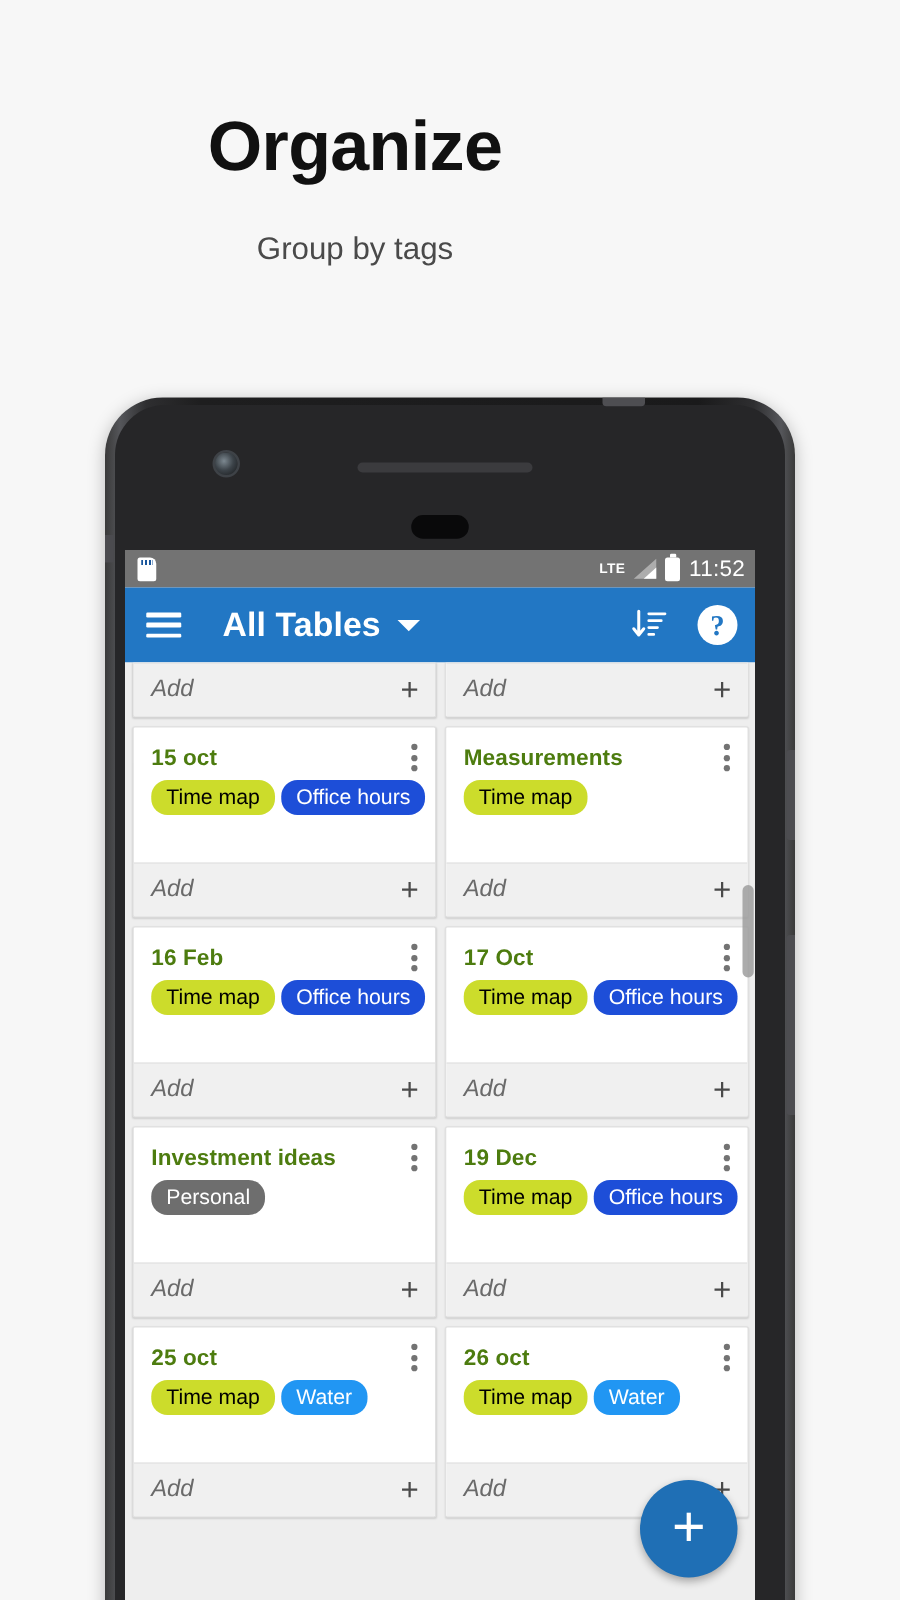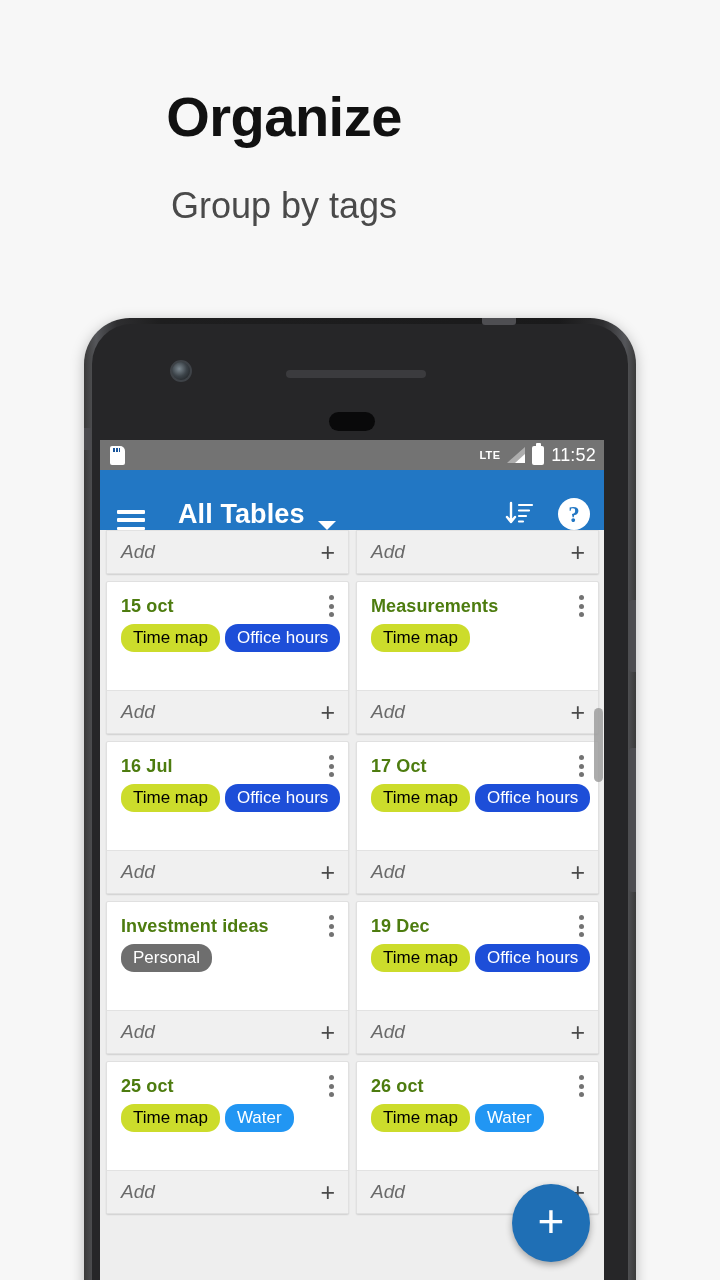--- a/index.html
+++ b/index.html
@@ -24,21 +24,21 @@
   }
   .promo-title {
     font-size: 56px;
     font-weight: bold;
     color: #111111;
     letter-spacing: -0.5px;
     line-height: 1.05;
   }
   .promo-sub {
     margin-top: 38px;
-    font-size: 36px;
+    font-size: 25px;
     color: #4a4a4a;
     font-weight: normal;
   }
 
   
   .phone {
     position: absolute;
     left: 84px;
     top: 318px;
     width: 552px;
@@ -183,21 +183,21 @@
     border-radius: 1px 1px 0 0;
   }
 
   .sb-clock { font-size: 18px; font-weight: normal; letter-spacing: 0.2px; }
 
   
   .appbar {
     height: 60px;
     background: #2277c4;
     display: flex;
-    align-items: flex-end;
+    align-items: center;
     padding: 0 14px 0 17px;
   }
   .hamburger {
     width: 28px; height: 20px;
     display: flex; flex-direction: column; justify-content: space-between;
     cursor: pointer;
   }
   .hamburger span {
     display: block; height: 3.5px; background: #ffffff; border-radius: 1px;
   }
@@ -419,21 +419,21 @@
               </div>
             </div>
             <div class="card-add">
               <span class="lbl">Add</span>
               <span class="plus">+</span>
             </div>
           </div>
 
           <div class="card">
             <div class="card-body">
-              <div class="card-title">16 Jul</div>
+              <div class="card-title">16 Feb</div>
               <div class="kebab">
                   <i></i>
                   <i></i>
                   <i></i>
                 </div>
               <div class="tags">
                 <span class="tag tag-timemap">Time map</span>
                 <span class="tag tag-office">Office hours</span>
               </div>
             </div>

